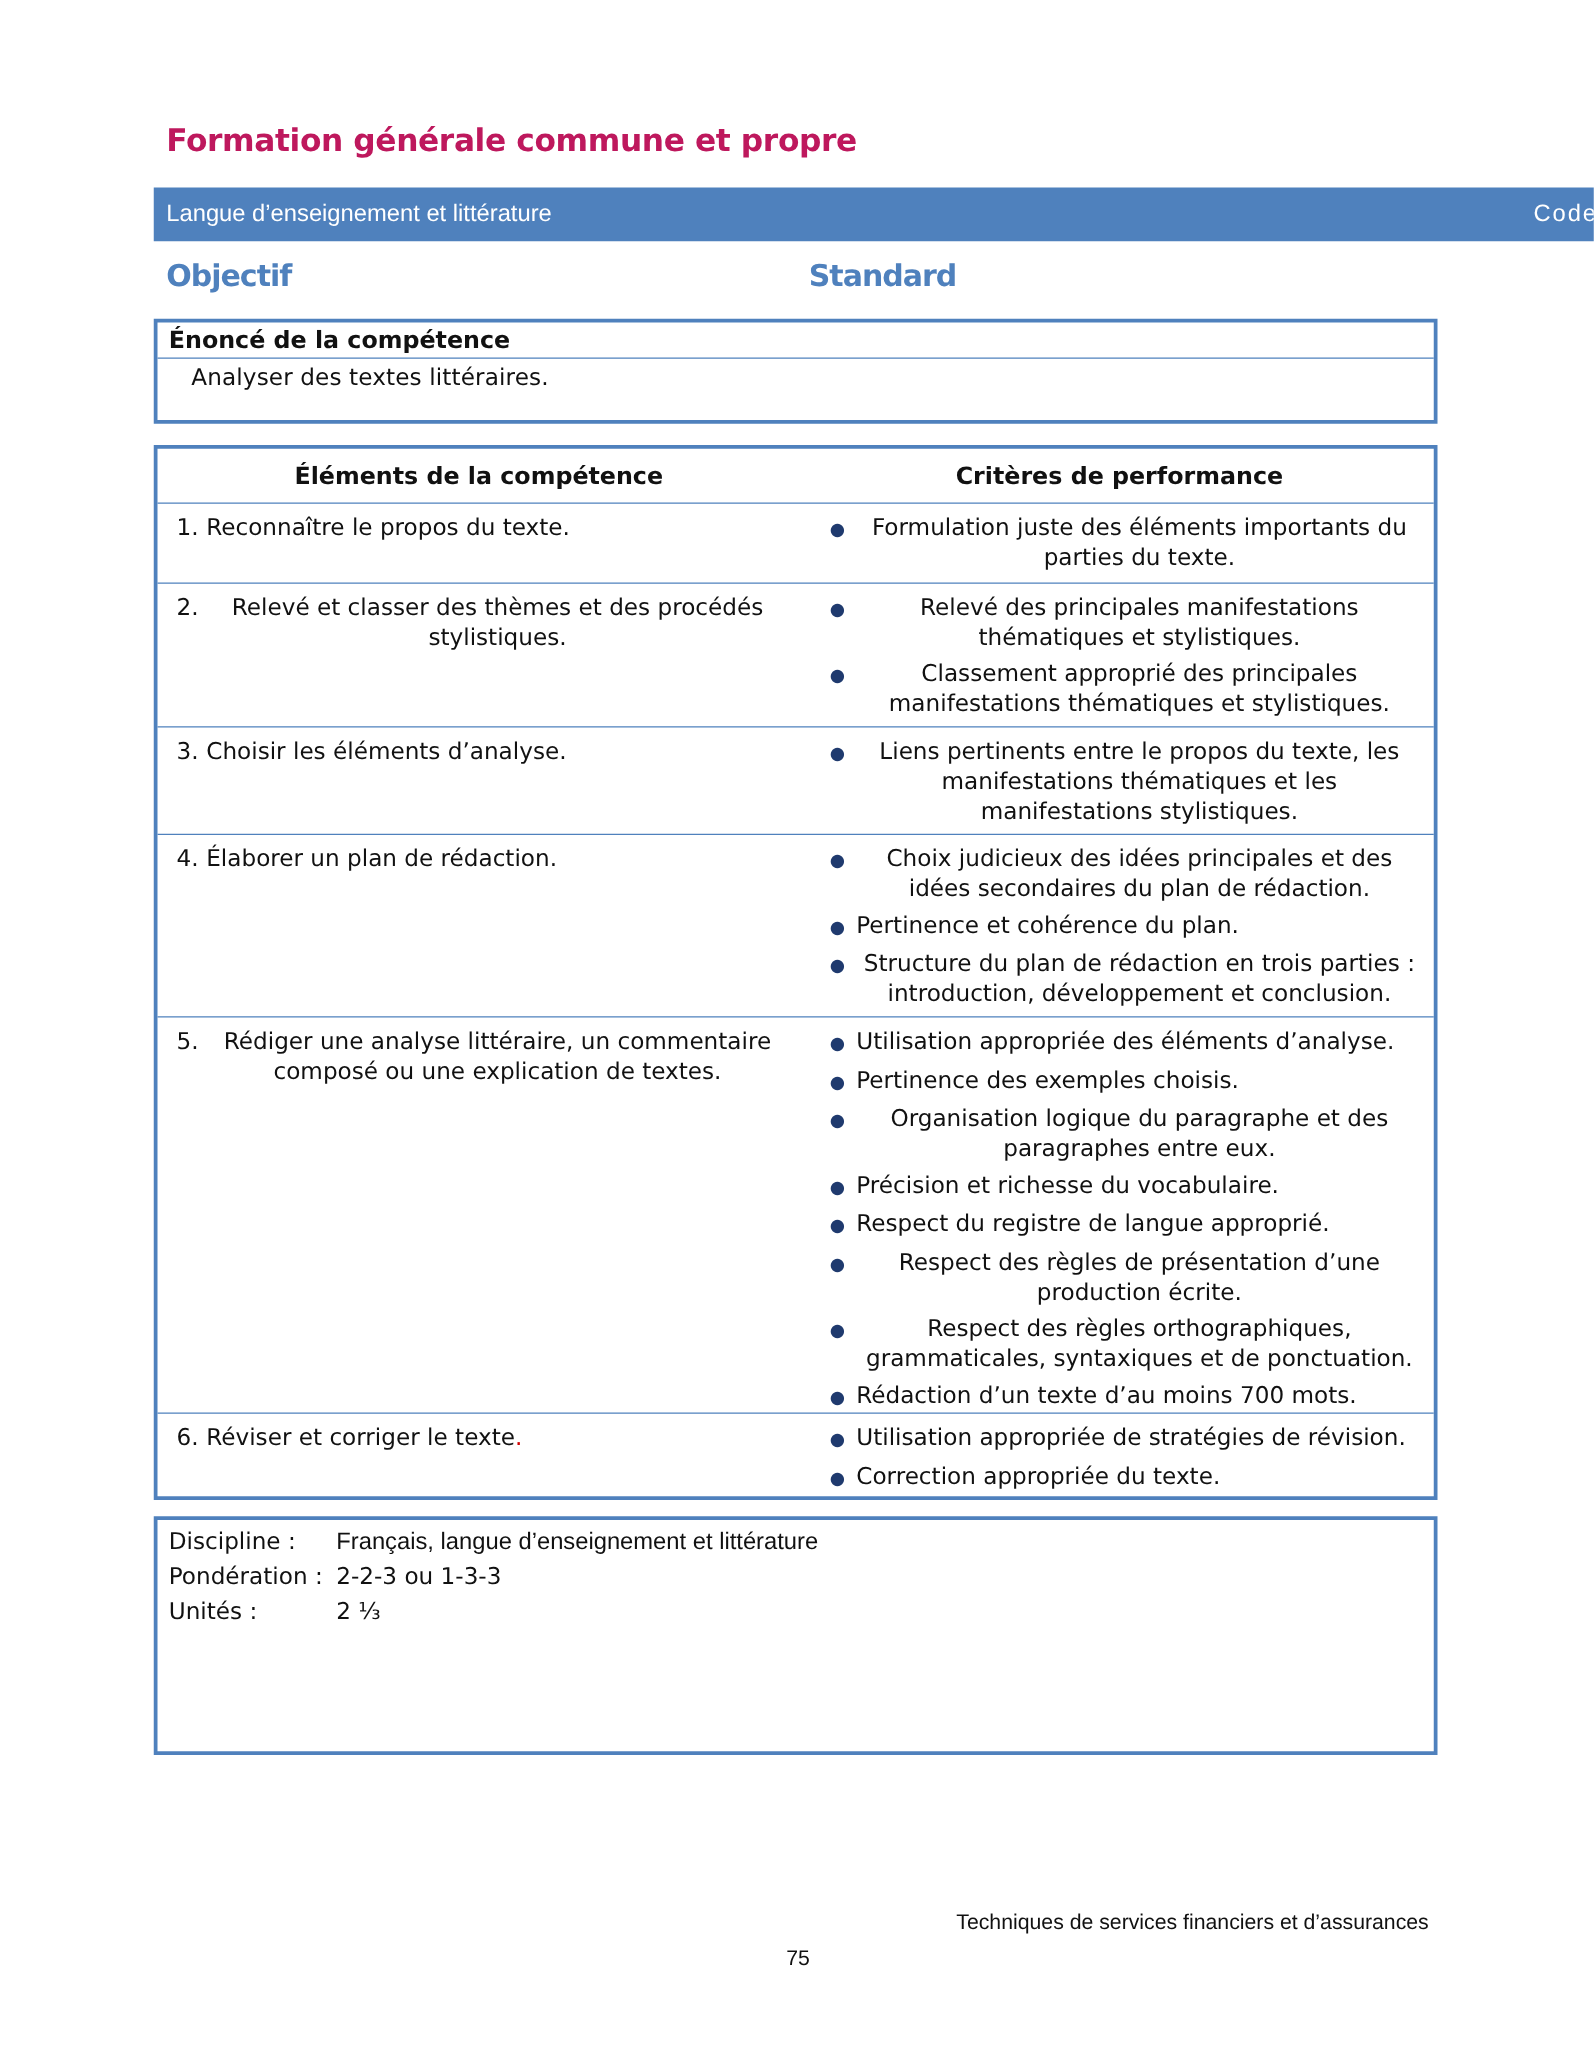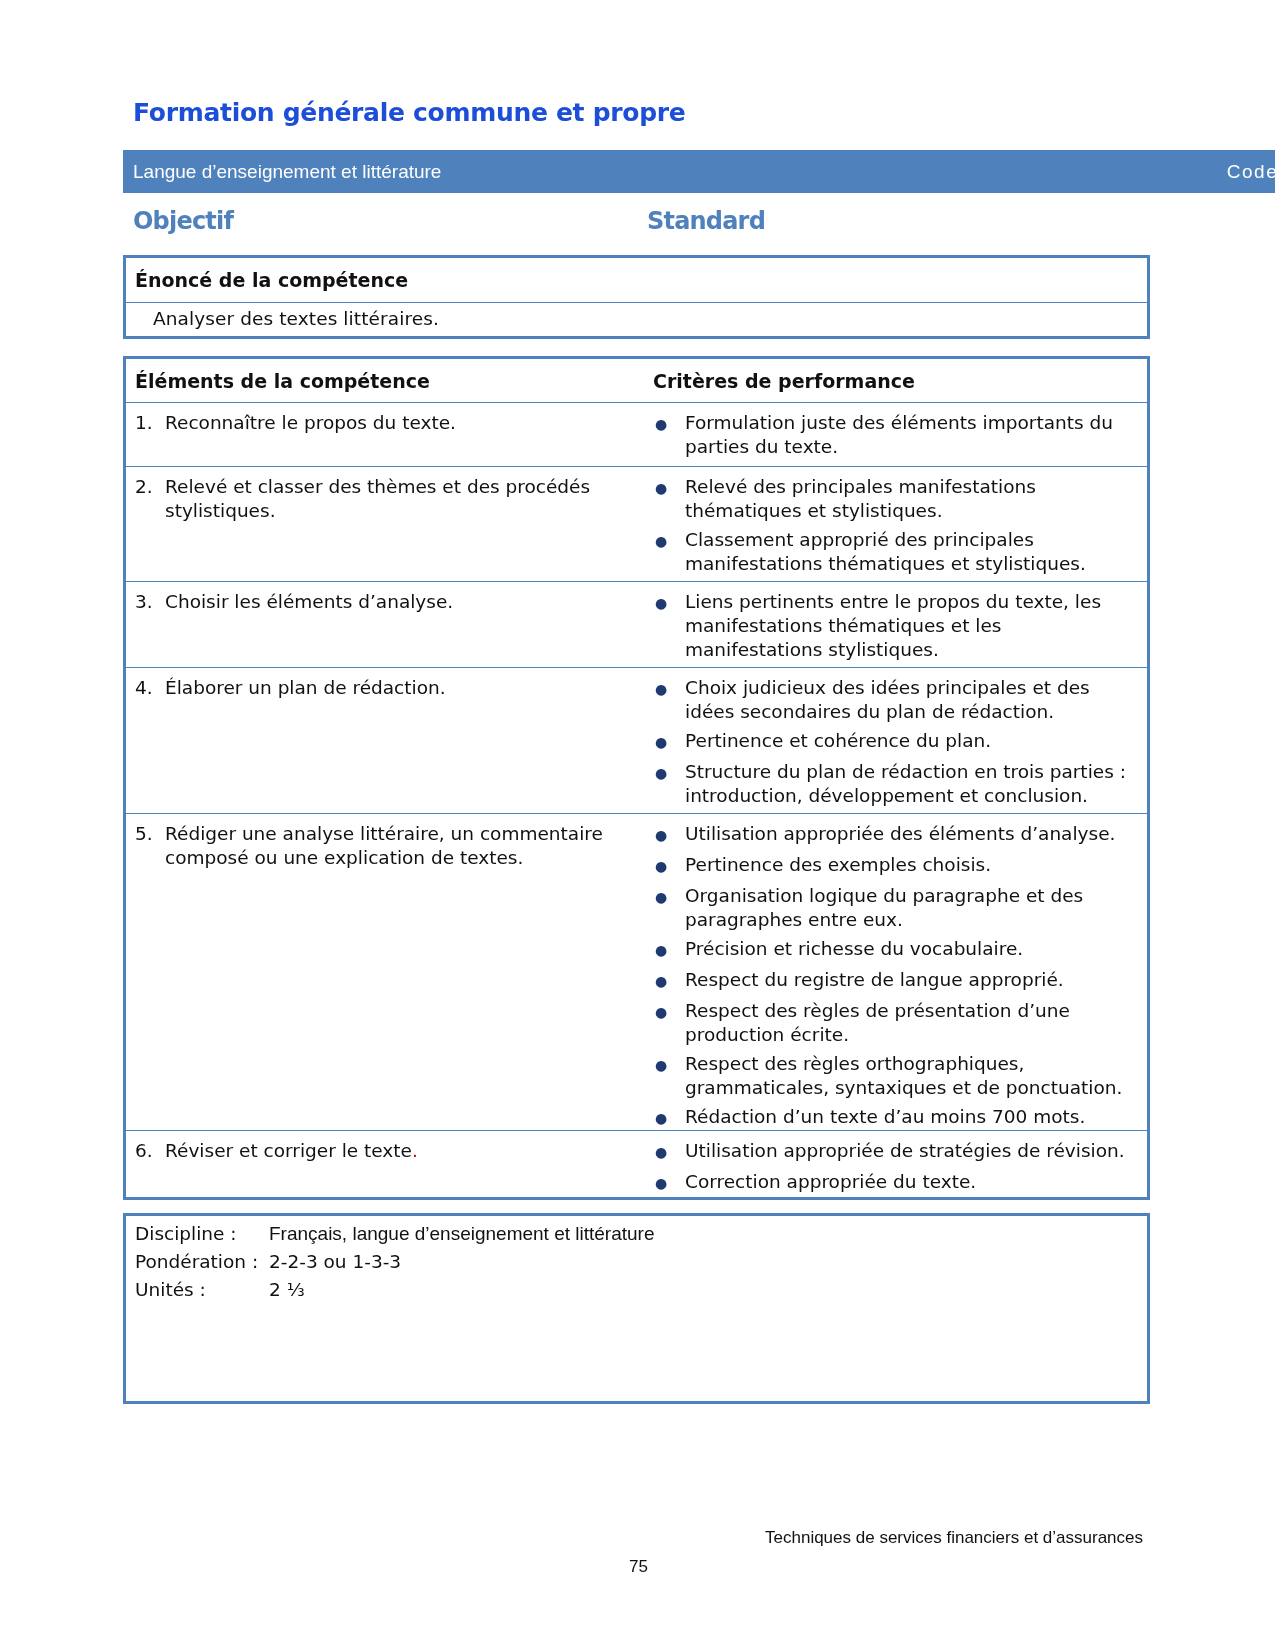--- a/index.html
+++ b/index.html
@@ -1,42 +1,42 @@
 <!DOCTYPE html>
 <html><head>
 <meta charset="utf-8">
 <style>
   html, body { margin: 0; padding: 0; background: #ffffff; }
   body { width: 1275px; height: 1650px; position: relative; overflow: hidden;
          font-family: "DejaVu Sans", sans-serif; color: #111; }
   .abs { position: absolute; }
 
-  #page-title { left: 133px; top: 98px; font-size: 25px; font-weight: bold; color: #1d4ed8;
+  #page-title { left: 133px; top: 98px; font-size: 25px; font-weight: bold; color: #be185d;
                 font-family: "DejaVu Sans", sans-serif; letter-spacing: -0.3px; }
 
   #course-bar { left: 123px; top: 150px; width: 1237px; height: 43px; background: #4f81bd;
                 color: #fff; font-family: "Liberation Sans", sans-serif; font-size: 19px; }
   #course-bar .name { position: absolute; left: 10px; top: 11px; }
   #course-bar .code { position: absolute; right: 10px; top: 11px; letter-spacing: 1.5px; }
 
   .sec-label { top: 207px; font-size: 24px; font-weight: bold; color: #4f81bd;
                font-family: "DejaVu Sans", sans-serif; letter-spacing: -0.8px; }
   #objectif-label { left: 133px; }
   #standard-label { left: 647px; }
 
   .box { position: absolute; left: 123px; width: 1021px; border: 3px solid #4f81bd; background: #fff; }
   .box .hdr { font-weight: bold; font-size: 19px; padding: 0 9px; border-bottom: 1px solid #4f81bd;
               box-sizing: border-box; display: flex; align-items: center; }
   .txt { font-size: 18.5px; letter-spacing: 0.1px; }
 
   #enonce-box { top: 255px; height: 78px; }
-  #enonce-box .hdr { height: 45px; }
+  #enonce-box .hdr { height: 29px; }
   #enonce-box .body { padding: 5px 27px; }
 
-  #competence-table { top: 356px; height: 838px; }
+  #competence-table { top: 356px; height: 838px; text-align: center; }
   .trow { display: flex; border-bottom: 1px solid #4f81bd; box-sizing: border-box; }
   .trow:last-child { border-bottom: none; }
   .trow.head { height: 44px; font-weight: bold; font-size: 19px; align-items: center; }
   .col-l { width: 514px; box-sizing: border-box; padding: 0 9px; }
   .col-r { flex: 1; box-sizing: border-box; padding: 0 9px 0 13px; }
   .trow.body .col-l, .trow.body .col-r { padding-top: 8px; }
   .elem { display: flex; font-size: 18.5px; line-height: 24px; }
   .elem .num { width: 30px; flex-shrink: 0; }
   .crit { list-style: none; margin: 0; padding: 0; }
   .crit li { display: flex; font-size: 18.5px; line-height: 24px; margin-bottom: 5px; }

